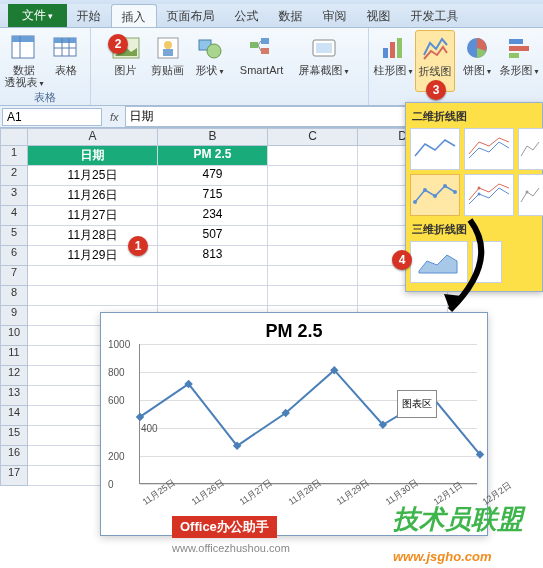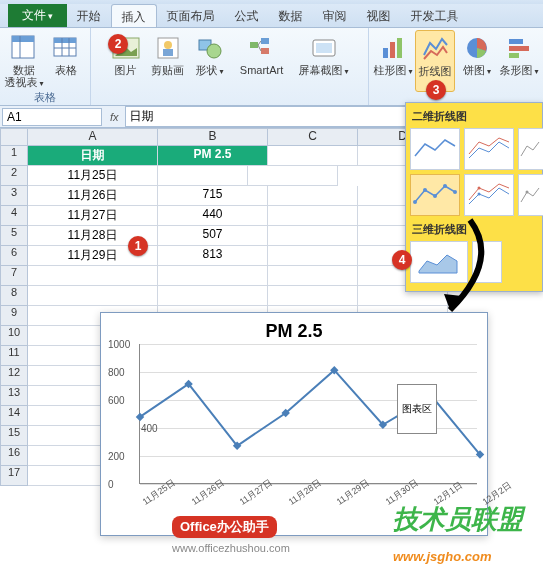--- a/index.html
+++ b/index.html
@@ -49,26 +49,26 @@
   .dd-item.sel { background: #ffe8a6; border: 1px solid #e6b74e; }
   .dd-item.half { width: 30px; }
   
   .chart-box { position: absolute; left: 100px; top: 312px; width: 388px; height: 224px; background: #fff; border: 1px solid #7e9bc0; box-shadow: 0 2px 8px rgba(0,0,0,.2); z-index: 30; }
   .chart-title { text-align: center; font-size: 18px; font-weight: bold; padding: 8px 0 2px; }
   .chart-area { position: relative; margin: 0 10px 0 38px; height: 140px; border-left: 1px solid #888; border-bottom: 1px solid #888; }
   .grid-line { position: absolute; left: 0; right: 0; border-top: 1px solid #ddd; }
   .ytick { position: absolute; left: -32px; font-size: 10px; color: #555; transform: translateY(-50%); }
   .xtick { position: absolute; bottom: -28px; font-size: 9px; color: #555; transform: rotate(-35deg); transform-origin: left top; white-space: nowrap; }
   svg.line { position: absolute; left: 0; top: 0; width: 100%; height: 100%; overflow: visible; }
-  .tooltip { position: absolute; right: 40px; top: 40px; background: #fff; border: 1px solid #888; font-size: 10px; padding: 17px 4px; }
+  .tooltip { position: absolute; right: 40px; top: 46px; background: #fff; border: 1px solid #888; font-size: 10px; padding: 6px 4px; }
   
   .arrow-svg { position: absolute; z-index: 45; }
   
   .watermark { position: absolute; bottom: 12px; left: 172px; z-index: 60; }
-  .wm-red { background: #d63324; color: #fff; font-size: 13px; font-weight: bold; padding: 2px 8px; display: inline-block; border-radius: 8px; }
+  .wm-red { background: #d63324; color: #fff; font-size: 13px; font-weight: bold; padding: 2px 8px; display: inline-block; }
   .wm-url { font-size: 11px; color: #888; }
   .wm-big { position: absolute; right: 20px; bottom: 0; z-index: 60; font-size: 26px; font-weight: bold; font-style: italic; }
   .wm-big .g { color: #3db54a; } .wm-big .o { color: #f08c1e; }
 </style>
 </head>
 <body>
 
 <div class="titlebar"></div>
 
 <div class="tabs">
@@ -235,34 +235,35 @@
       <div class="row">
         <div class="rowhdr">1</div>
     <div class="cell colA hdr">日期</div>
     <div class="cell colB hdr">PM 2.5</div>
     <div class="cell colC"></div>
     <div class="cell colD"></div>
       </div>
       <div class="row">
         <div class="rowhdr">2</div>
     <div class="cell colA">11月25日</div>
+    <div class="cell colB">479</div>
     <div class="cell colC"></div>
     <div class="cell colD"></div>
       </div>
       <div class="row">
         <div class="rowhdr">3</div>
     <div class="cell colA">11月26日</div>
     <div class="cell colB">715</div>
     <div class="cell colC"></div>
     <div class="cell colD"></div>
       </div>
       <div class="row">
         <div class="rowhdr">4</div>
     <div class="cell colA">11月27日</div>
-    <div class="cell colB">440</div>
+    <div class="cell colB">234</div>
     <div class="cell colC"></div>
     <div class="cell colD"></div>
       </div>
       <div class="row">
         <div class="rowhdr">5</div>
     <div class="cell colA">11月28日</div>
     <div class="cell colB">507</div>
     <div class="cell colC"></div>
     <div class="cell colD"></div>
       </div>

